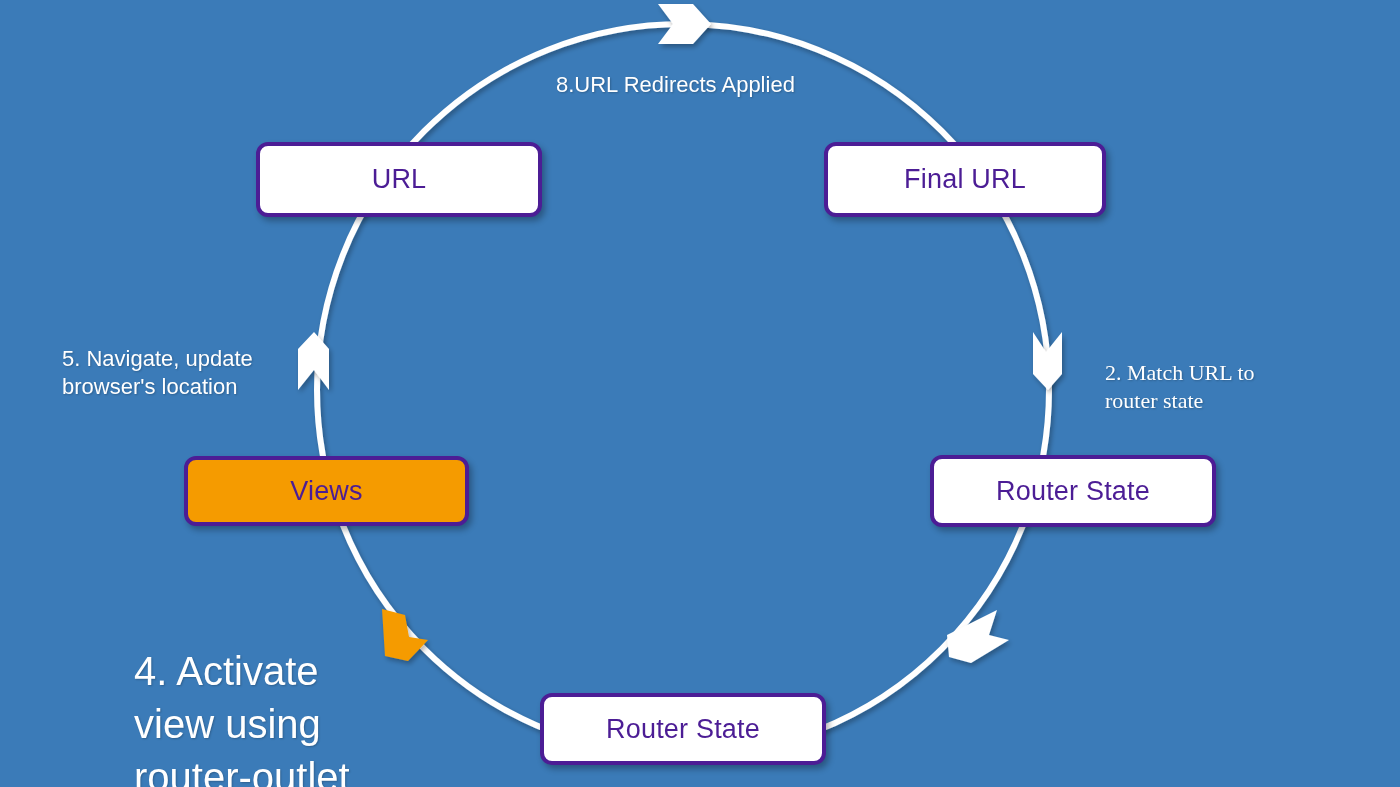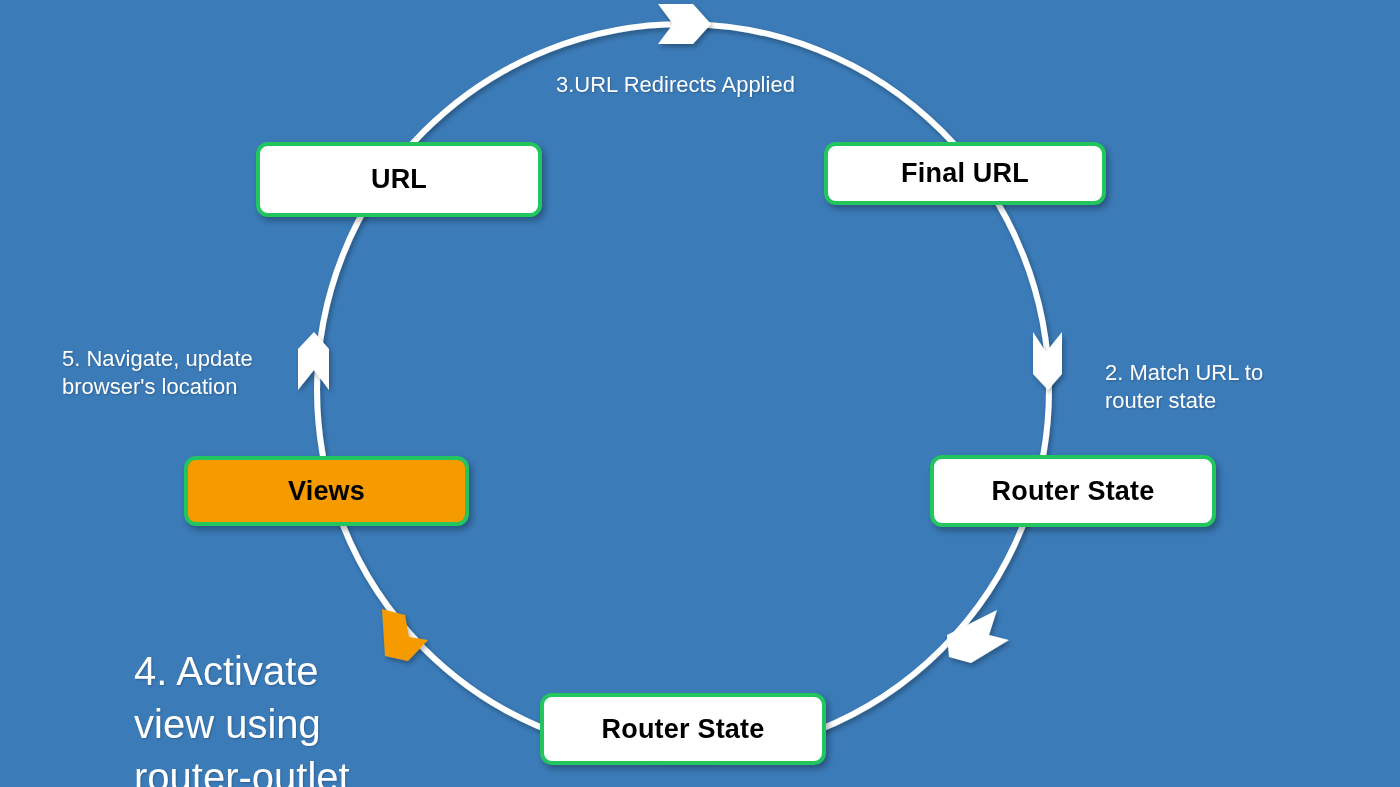--- a/index.html
+++ b/index.html
@@ -18,32 +18,31 @@
   #diagram-svg {
     position: absolute;
     left: 0;
     top: 0;
     width: 1400px;
     height: 787px;
   }
   .node {
     position: absolute;
     box-sizing: border-box;
-    border: 4px solid #22c55e;
+    border: 4px solid #4c1d95;
     border-radius: 12px;
     background: #ffffff;
     display: flex;
     align-items: center;
     justify-content: center;
-    color: #000000;
+    color: #4c1d95;
     font-size: 27px;
     font-family: "Liberation Sans", sans-serif;
     letter-spacing: 0.2px;
     box-shadow: 3px 4px 6px rgba(0,0,0,0.30);
-    font-weight: bold;
   }
   .node.accent {
     background: #F59B00;
   }
   .node-label {
     line-height: 1;
     white-space: nowrap;
   }
   .edge-label {
     position: absolute;
@@ -54,27 +53,27 @@
     white-space: pre-line;
     text-shadow: 1px 1px 2px rgba(0,0,0,0.22);
   }
   .edge-label.big {
     font-size: 40px;
     line-height: 1.33;
   }
 
   
   #node-url        { left: 256px; top: 142px; width: 286px; height: 75px; }
-  #node-final-url  { left: 824px; top: 142px; width: 282px; height: 63px; align-items: center; }
+  #node-final-url  { left: 824px; top: 142px; width: 282px; height: 75px; align-items: center; }
   #node-router-state-match { left: 930px; top: 455px; width: 286px; height: 72px; }
   #node-router-state-guards { left: 540px; top: 693px; width: 286px; height: 72px; }
   #node-views      { left: 184px; top: 456px; width: 285px; height: 70px; }
 
   #label-1 { left: 556px; top: 71px; }
-  #label-2 { left: 1105px; top: 359px; }
+  #label-2 { left: 1105px; top: 359px; font-family: Liberation Serif, serif; }
   #label-3 { left: 1016px; top: 633px; }
   #label-4 { left: 134px; top: 645px; }
   #label-5 { left: 62px; top: 345px; }
 </style>
 </head>
 <body>
 
 <div id="stage">
 
   <svg id="diagram-svg" viewBox="0 0 1400 787" xmlns="http://www.w3.org/2000/svg">
@@ -120,21 +119,21 @@
   </div>
 
   <div class="node" id="node-router-state-guards">
     <span class="node-label">Router State</span>
   </div>
 
   <div class="node accent" id="node-views">
     <span class="node-label">Views</span>
   </div>
 
-  <div class="edge-label" id="label-1">3.URL Redirects Applied</div>
+  <div class="edge-label" id="label-1">8.URL Redirects Applied</div>
 
   <div class="edge-label" id="label-2">2. Match URL to
 router state</div>
 
 
   <div class="edge-label big" id="label-4">4. Activate
 view using
 router-outlet</div>
 
   <div class="edge-label" id="label-5">5. Navigate, update

